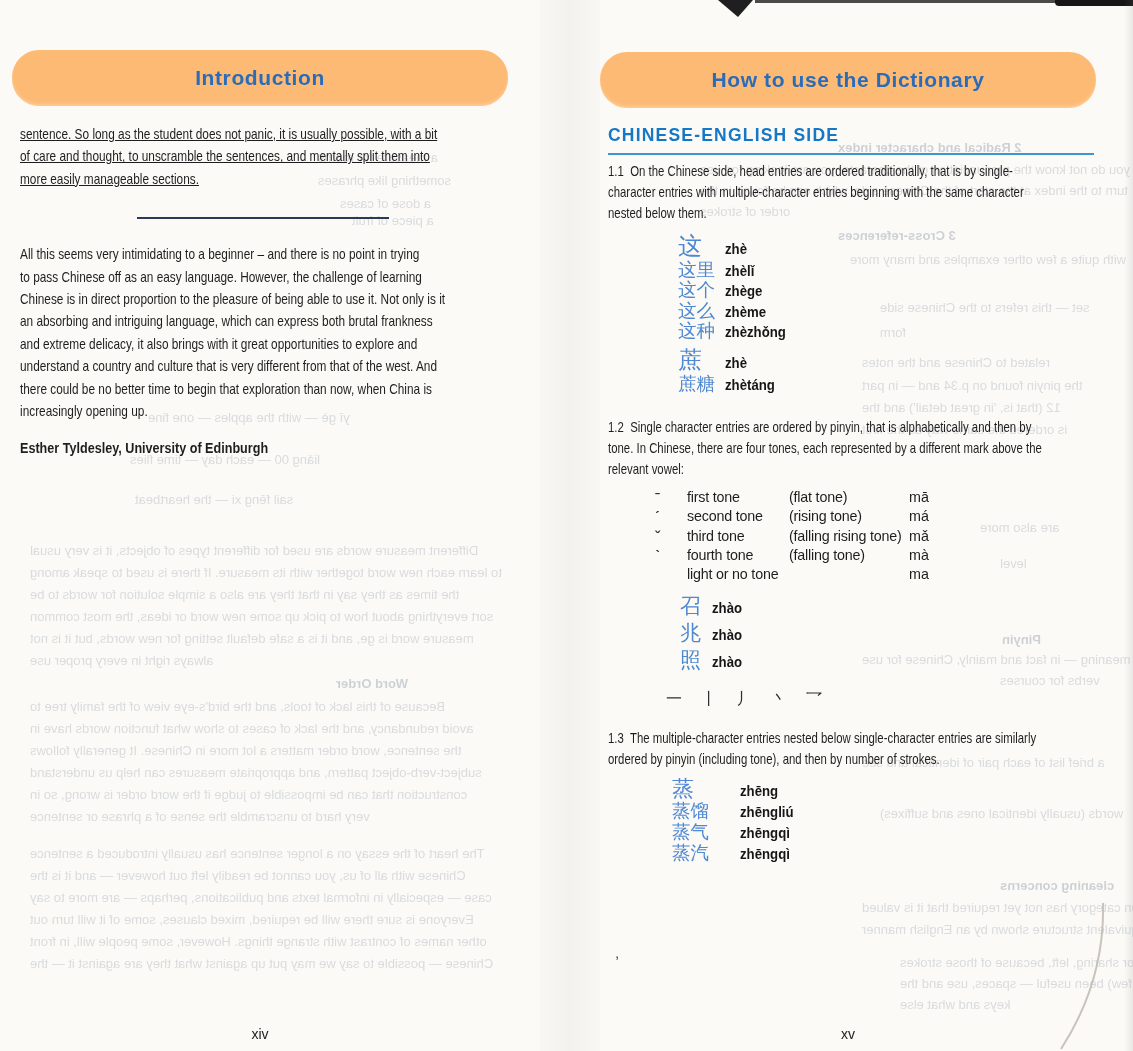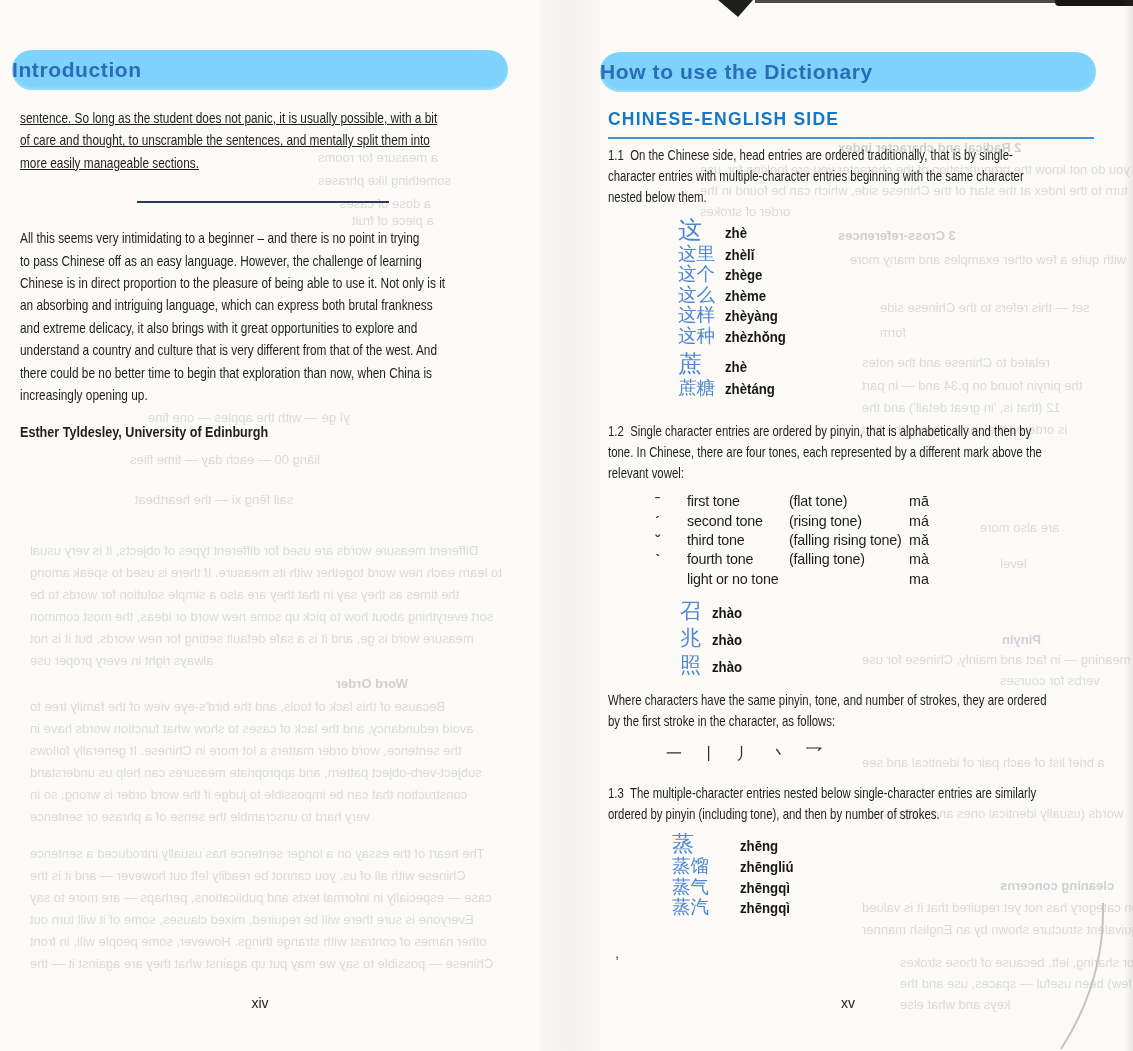--- a/index.html
+++ b/index.html
@@ -18,22 +18,22 @@
     background:linear-gradient(to right,rgba(120,120,120,0),rgba(120,120,120,0.14));}
   .spine-shade{position:absolute;left:540px;top:0;width:60px;height:100%;
     background:linear-gradient(to right,rgba(90,90,90,0.02),rgba(90,90,90,0.05),rgba(90,90,90,0.02));}
 
   
   .page{position:absolute;width:496px;}
   #pageL{left:12px;top:50px;}
   #pageR{left:600px;top:52px;}
 
   .banner{
-    height:40px;border-radius:27px;background:#7dd3fc;
-    display:flex;align-items:center;
+    height:56px;border-radius:27px;background:#fdba74;
+    display:flex;align-items:center;justify-content:center;
     box-shadow:inset 0 -2px 3px rgba(255,255,255,0.25);
   }
   .banner .t{font-size:21px;font-weight:bold;color:#2a6cb8;letter-spacing:0.6px;}
 
   .pbody{padding:0 0 0 8px;width:486px;}
 
   
   .plines{margin:0;}
   .plines .ln{
     font-size:14.8px;line-height:22.4px;white-space:pre;
@@ -79,21 +79,21 @@
 
   
   .tones{margin-left:47px;display:grid;grid-template-columns:32px 102px 120px 60px;}
   .tones .cell{font-size:14.3px;line-height:19.3px;letter-spacing:-0.2px;}
   .tones .mark{font-size:15px;font-weight:bold;color:#333;}
   .tones .ex{letter-spacing:0;}
 
   .strokes{margin-left:58px;font-size:16px;color:#2e2e2e;letter-spacing:7px;
     font-family:"DejaVu Serif","Liberation Serif",serif;}
 
-  .pagenum{position:absolute;top:995px;width:496px;text-align:center;font-size:14px;color:#222;}
+  .pagenum{position:absolute;top:1026px;width:496px;text-align:center;font-size:14px;color:#222;}
   #pnL{left:12px;} #pnR{left:600px;}
 
   .stray{position:absolute;left:615px;top:944px;font-size:15px;color:#444;}
 
   
   .ghost{position:absolute;transform:scaleX(-1);transform-origin:center;
     filter:blur(0.7px);color:rgba(110,122,142,0.24);font-size:13px;white-space:nowrap;}
   .ghost.b{font-weight:bold;color:rgba(100,115,138,0.30);}
 
   .curl{position:absolute;right:22px;bottom:0;}
@@ -211,24 +211,20 @@
         </div>
       <div class="entry">
           <span class="hz cjk">这个</span>
           <span class="py">zhège</span>
         </div>
       <div class="entry">
           <span class="hz cjk">这么</span>
           <span class="py">zhème</span>
         </div>
       <div class="entry">
-          <span class="hz cjk">这样</span>
-          <span class="py">zhèyàng</span>
-        </div>
-      <div class="entry">
           <span class="hz cjk">这种</span>
           <span class="py">zhèzhǒng</span>
         </div>
       <div class="entry head gap">
           <span class="hz cjk">蔗</span>
           <span class="py">zhè</span>
         </div>
       <div class="entry">
           <span class="hz cjk">蔗糖</span>
           <span class="py">zhètáng</span>
@@ -273,24 +269,20 @@
       <div class="entry">
           <span class="hz cjk">兆</span>
           <span class="py">zhào</span>
         </div>
       <div class="entry">
           <span class="hz cjk">照</span>
           <span class="py">zhào</span>
         </div>
     </div>
 
-    <div class="plines mt8">
-      <div class="ln">Where characters have the same pinyin, tone, and number of strokes, they are ordered</div>
-      <div class="ln">by the first stroke in the character, as follows:</div>
-    </div>
 
     <div class="strokes mt12">一 丨 丿 丶 乛</div>
 
     <div class="plines mt18">
       <div class="ln">1.3  The multiple-character entries nested below single-character entries are similarly</div>
       <div class="ln">ordered by pinyin (including tone), and then by number of strokes.</div>
     </div>
 
     <div class="list3 mt8">
       <div class="entry head">

